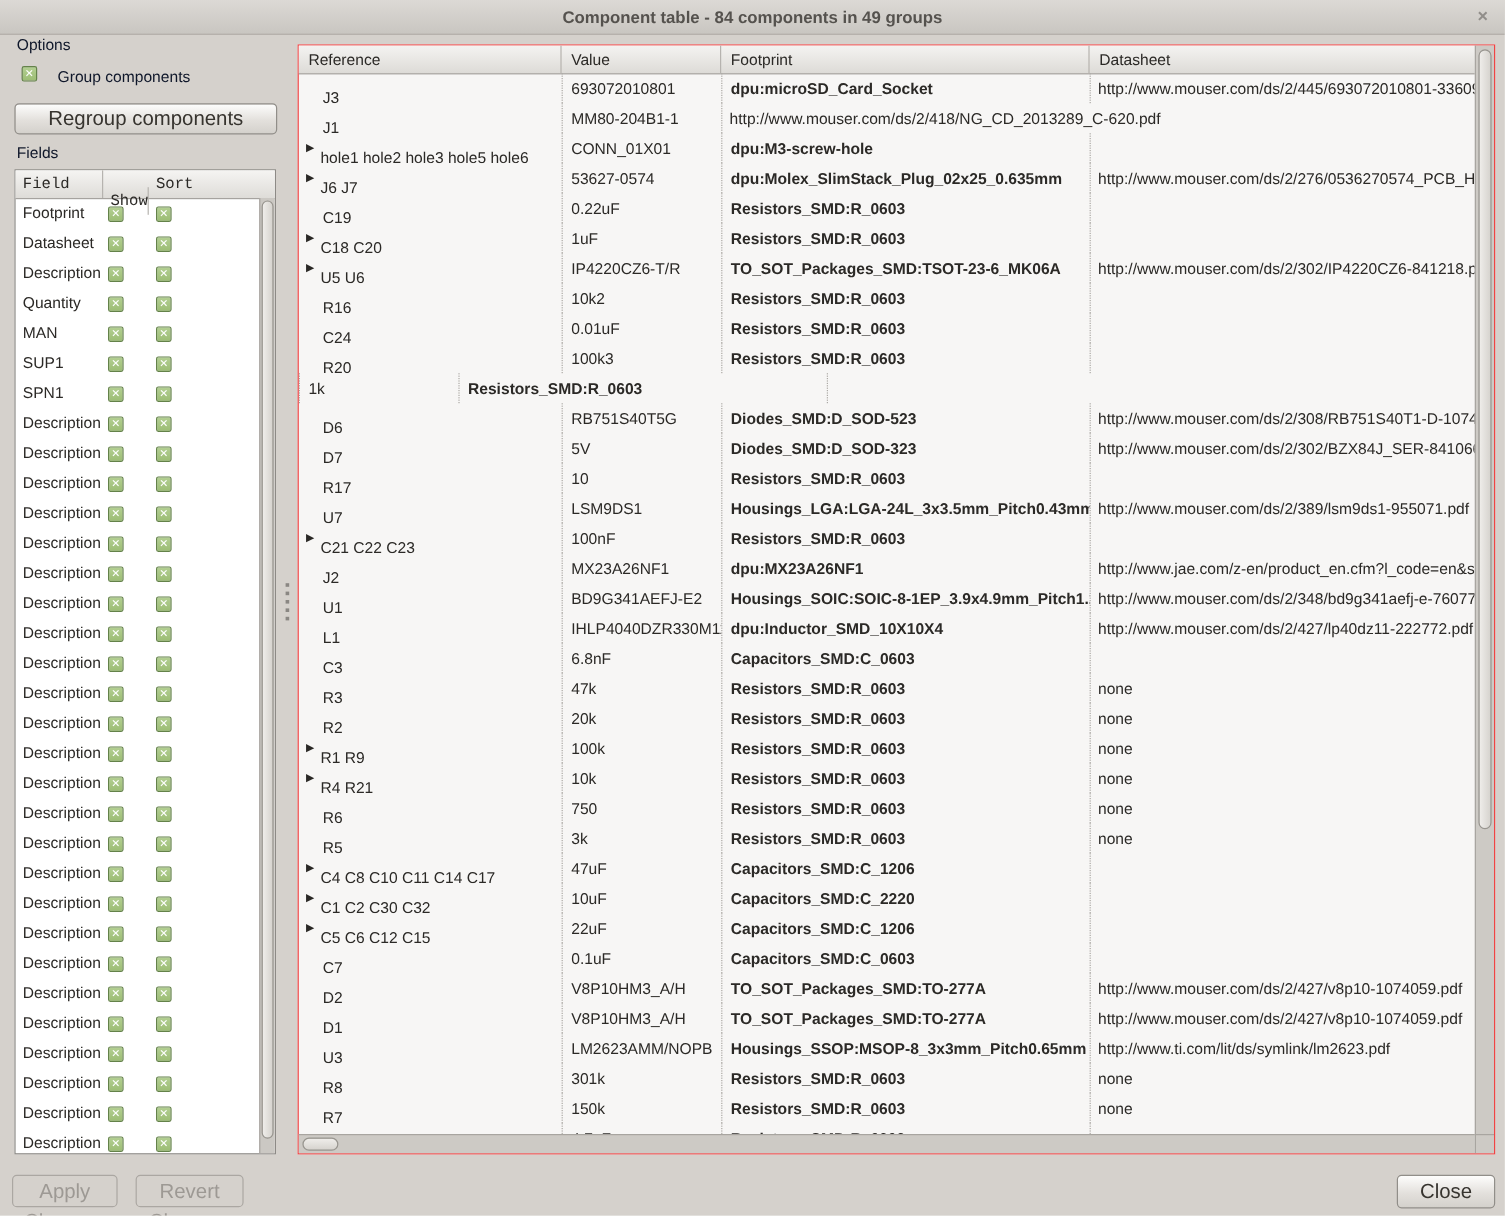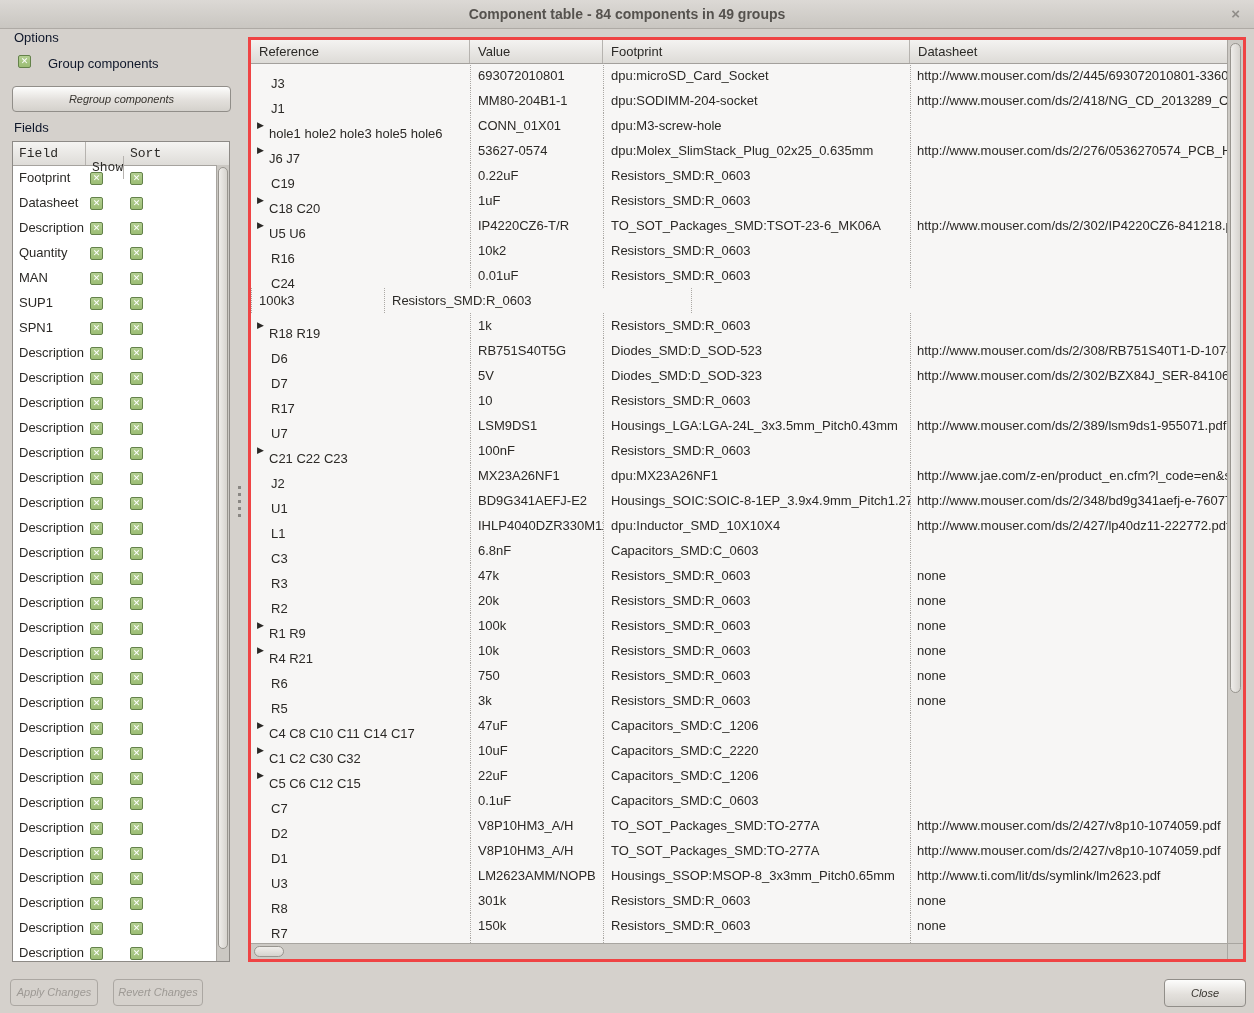--- a/index.html
+++ b/index.html
@@ -28,23 +28,23 @@
   .lbl{position:absolute;color:#0f172a;}
   .cb{
     display:inline-block;width:13px;height:13px;box-sizing:border-box;
     background:linear-gradient(#b3cf92,#9cbd74);
     border:1px solid #64824a;border-radius:2px;
     color:#ffffff;font-size:9px;line-height:11px;text-align:center;font-weight:bold;
     vertical-align:middle;
   }
   .btn{
     position:absolute;box-sizing:border-box;border-radius:4px;
-    text-align:center;font-size:11px;
+    text-align:center;font-size:17px;
     background:linear-gradient(#fdfdfc,#e3e0dc 55%,#d4d1cc);
-    border:1px solid #918e89;color:#37342f;font-style:italic;
+    border:1px solid #918e89;color:#37342f;
   }
   .btn.disabled{
     background:#d5d1cc;border:1px solid #aba7a2;color:#9d9994;
   }
   .fields-panel{
     position:absolute;left:12px;top:141px;width:218px;height:821px;
     box-sizing:border-box;background:#ffffff;border:1px solid #8d8a86;
   }
   .fields-header{
     position:absolute;left:0;top:0;right:0;height:23px;display:flex;
@@ -67,21 +67,21 @@
   .fields-scrollbar .thumb{
     position:absolute;left:1px;top:2px;right:1px;height:calc(100% - 14px);
     background:linear-gradient(90deg,#efedea,#d6d3ce);
     border:1px solid #98958f;border-radius:6px;box-sizing:border-box;
   }
   .splitter{position:absolute;left:236px;top:486px;width:6px;display:flex;flex-direction:column;gap:4px;align-items:center;}
   .splitter i{width:3px;height:3px;background:#8a8783;display:block;}
   
   .grid{
     position:absolute;left:248px;top:37px;width:998px;height:925px;
-    box-sizing:border-box;background:#f7f6f5;border:3px solid #ef4444;padding-left:28px;
+    box-sizing:border-box;background:#f7f6f5;border:1px solid #ef4444;padding-left:28px;
   }
   .grid-header{
     position:absolute;left:0;top:0;right:16px;height:23px;display:flex;
     background:linear-gradient(#f4f3f1,#dddbd7);
     border-bottom:1px solid #a3a09c;align-items:center;
   }
   .grid-header span{
     box-sizing:border-box;padding-left:8px;height:23px;line-height:23px;
     border-right:1px solid #b6b3af;white-space:nowrap;overflow:hidden;
   }
@@ -89,21 +89,21 @@
   .gh-val{width:133px;}
   .gh-fp{width:307px;}
   .gh-ds{flex:1;border-right:none !important;}
   .grid-body{position:absolute;left:0;top:23px;right:16px;bottom:16px;overflow:hidden;}
   .grow{height:25px;display:flex;align-items:center;}
   .grow span{box-sizing:border-box;height:25px;line-height:25px;white-space:nowrap;overflow:hidden;}
   .c-ref{width:219px;padding-left:6px;}
   .c-ref .tri{display:inline-block;width:12px;font-size:9px;color:#2a2825;line-height:25px;height:25px;}
   .c-ref .noTri{display:inline-block;width:14px;}
   .c-val{width:133px;padding-left:7px;border-left:1px dotted #aba8a4;}
-  .c-fp{width:307px;padding-left:7px;border-left:1px dotted #aba8a4;}
+  .c-fp{width:307px;padding-left:7px;border-left:1px dotted #aba8a4;font-weight:bold;}
   .c-ds{flex:1;padding-left:6px;border-left:1px dotted #aba8a4;}
   .vscroll{
     position:absolute;right:0;top:0;bottom:16px;width:16px;box-sizing:border-box;
     background:#cdcac5;border-left:1px solid #a8a5a0;
   }
   .vscroll .thumb{
     position:absolute;left:2px;top:3px;width:11px;height:650px;
     background:linear-gradient(90deg,#efedea,#d6d3ce);
     border:1px solid #98958f;border-radius:6px;box-sizing:border-box;
   }
@@ -326,21 +326,20 @@
   <div class="grid-body">
       <div class="grow">
         <span class="c-ref"><span class="noTri"></span><span>J3</span></span>
         <span class="c-val">693072010801</span>
         <span class="c-fp">dpu:microSD_Card_Socket</span>
         <span class="c-ds">http://www.mouser.com/ds/2/445/693072010801-336093.pdf</span>
       </div>
       <div class="grow">
         <span class="c-ref"><span class="noTri"></span><span>J1</span></span>
         <span class="c-val">MM80-204B1-1</span>
-        <span class="c-fp">dpu:SODIMM-204-socket</span>
         <span class="c-ds">http://www.mouser.com/ds/2/418/NG_CD_2013289_C-620.pdf</span>
       </div>
       <div class="grow">
         <span class="c-ref"><span class="tri">▶</span><span>hole1 hole2 hole3 hole5 hole6</span></span>
         <span class="c-val">CONN_01X01</span>
         <span class="c-fp">dpu:M3-screw-hole</span>
         <span class="c-ds"></span>
       </div>
       <div class="grow">
         <span class="c-ref"><span class="tri">▶</span><span>J6 J7</span></span>
@@ -372,26 +371,26 @@
         <span class="c-fp">Resistors_SMD:R_0603</span>
         <span class="c-ds"></span>
       </div>
       <div class="grow">
         <span class="c-ref"><span class="noTri"></span><span>C24</span></span>
         <span class="c-val">0.01uF</span>
         <span class="c-fp">Resistors_SMD:R_0603</span>
         <span class="c-ds"></span>
       </div>
       <div class="grow">
+        <span class="c-ref"><span class="noTri"></span><span>R20</span></span>
         <span class="c-val">100k3</span>
         <span class="c-fp">Resistors_SMD:R_0603</span>
         <span class="c-ds"></span>
       </div>
       <div class="grow">
-        <span class="c-ref"><span class="tri">▶</span><span>R18 R19</span></span>
         <span class="c-val">1k</span>
         <span class="c-fp">Resistors_SMD:R_0603</span>
         <span class="c-ds"></span>
       </div>
       <div class="grow">
         <span class="c-ref"><span class="noTri"></span><span>D6</span></span>
         <span class="c-val">RB751S40T5G</span>
         <span class="c-fp">Diodes_SMD:D_SOD-523</span>
         <span class="c-ds">http://www.mouser.com/ds/2/308/RB751S40T1-D-1074038.pdf</span>
       </div>

